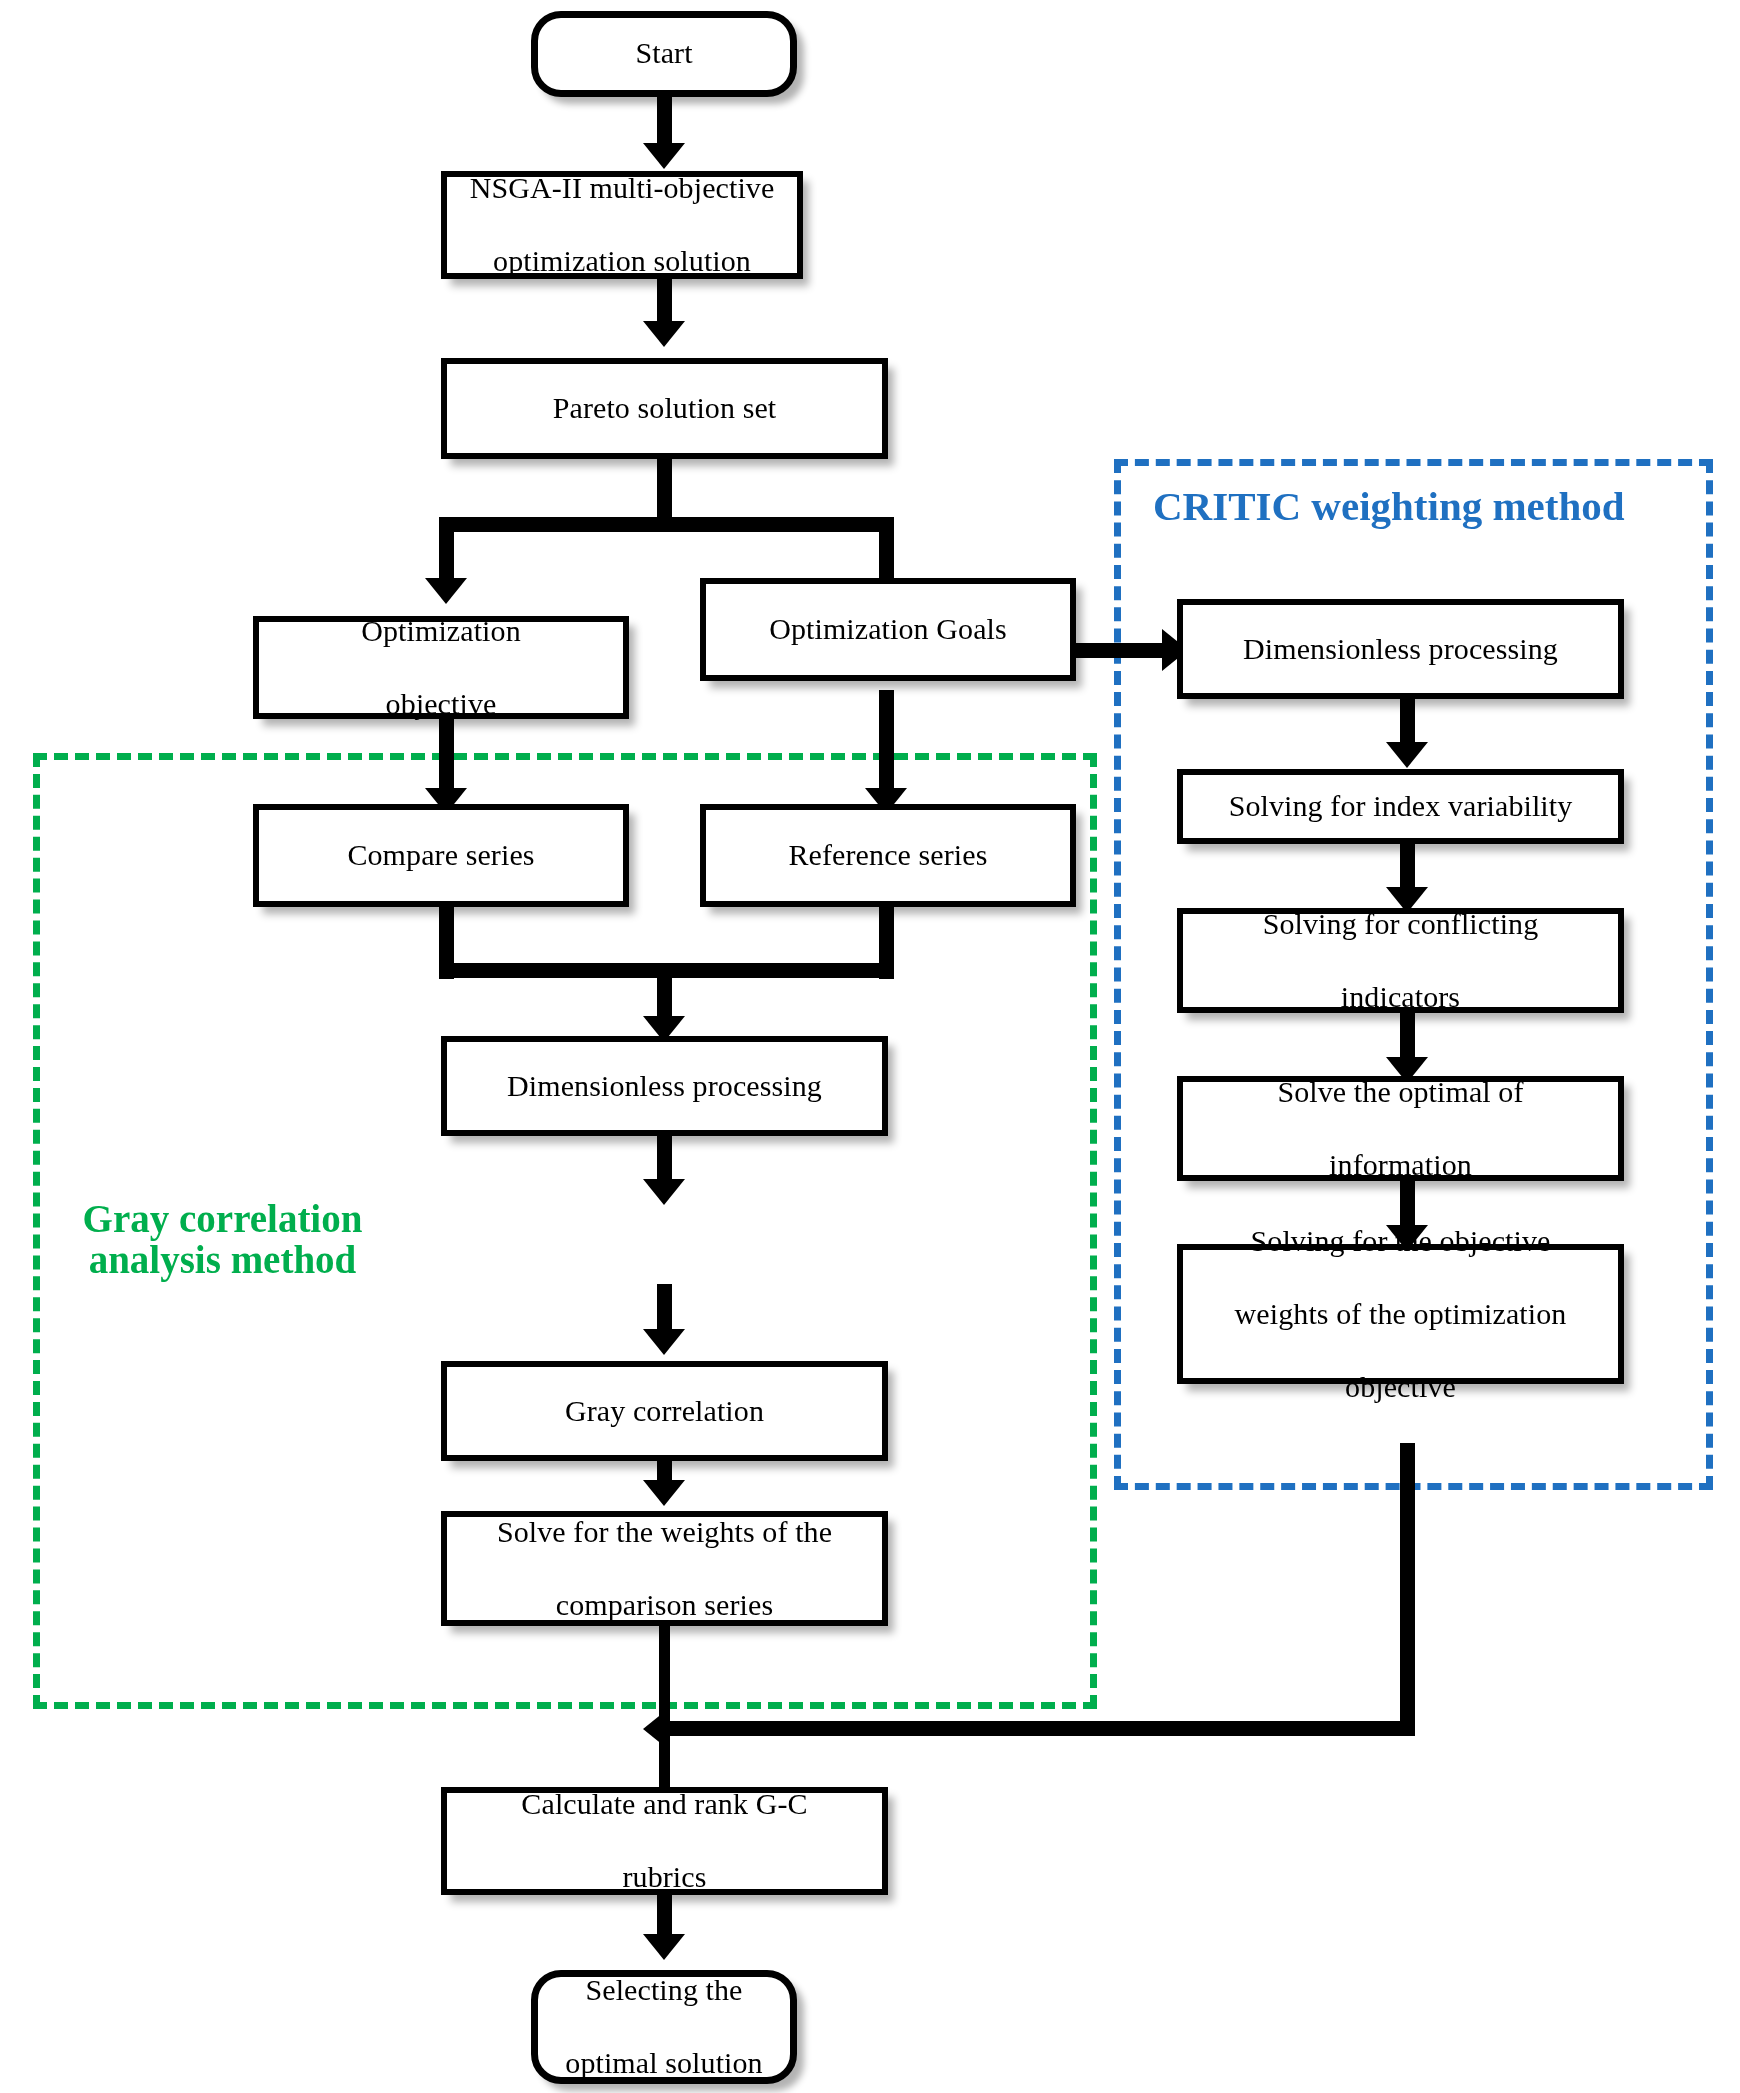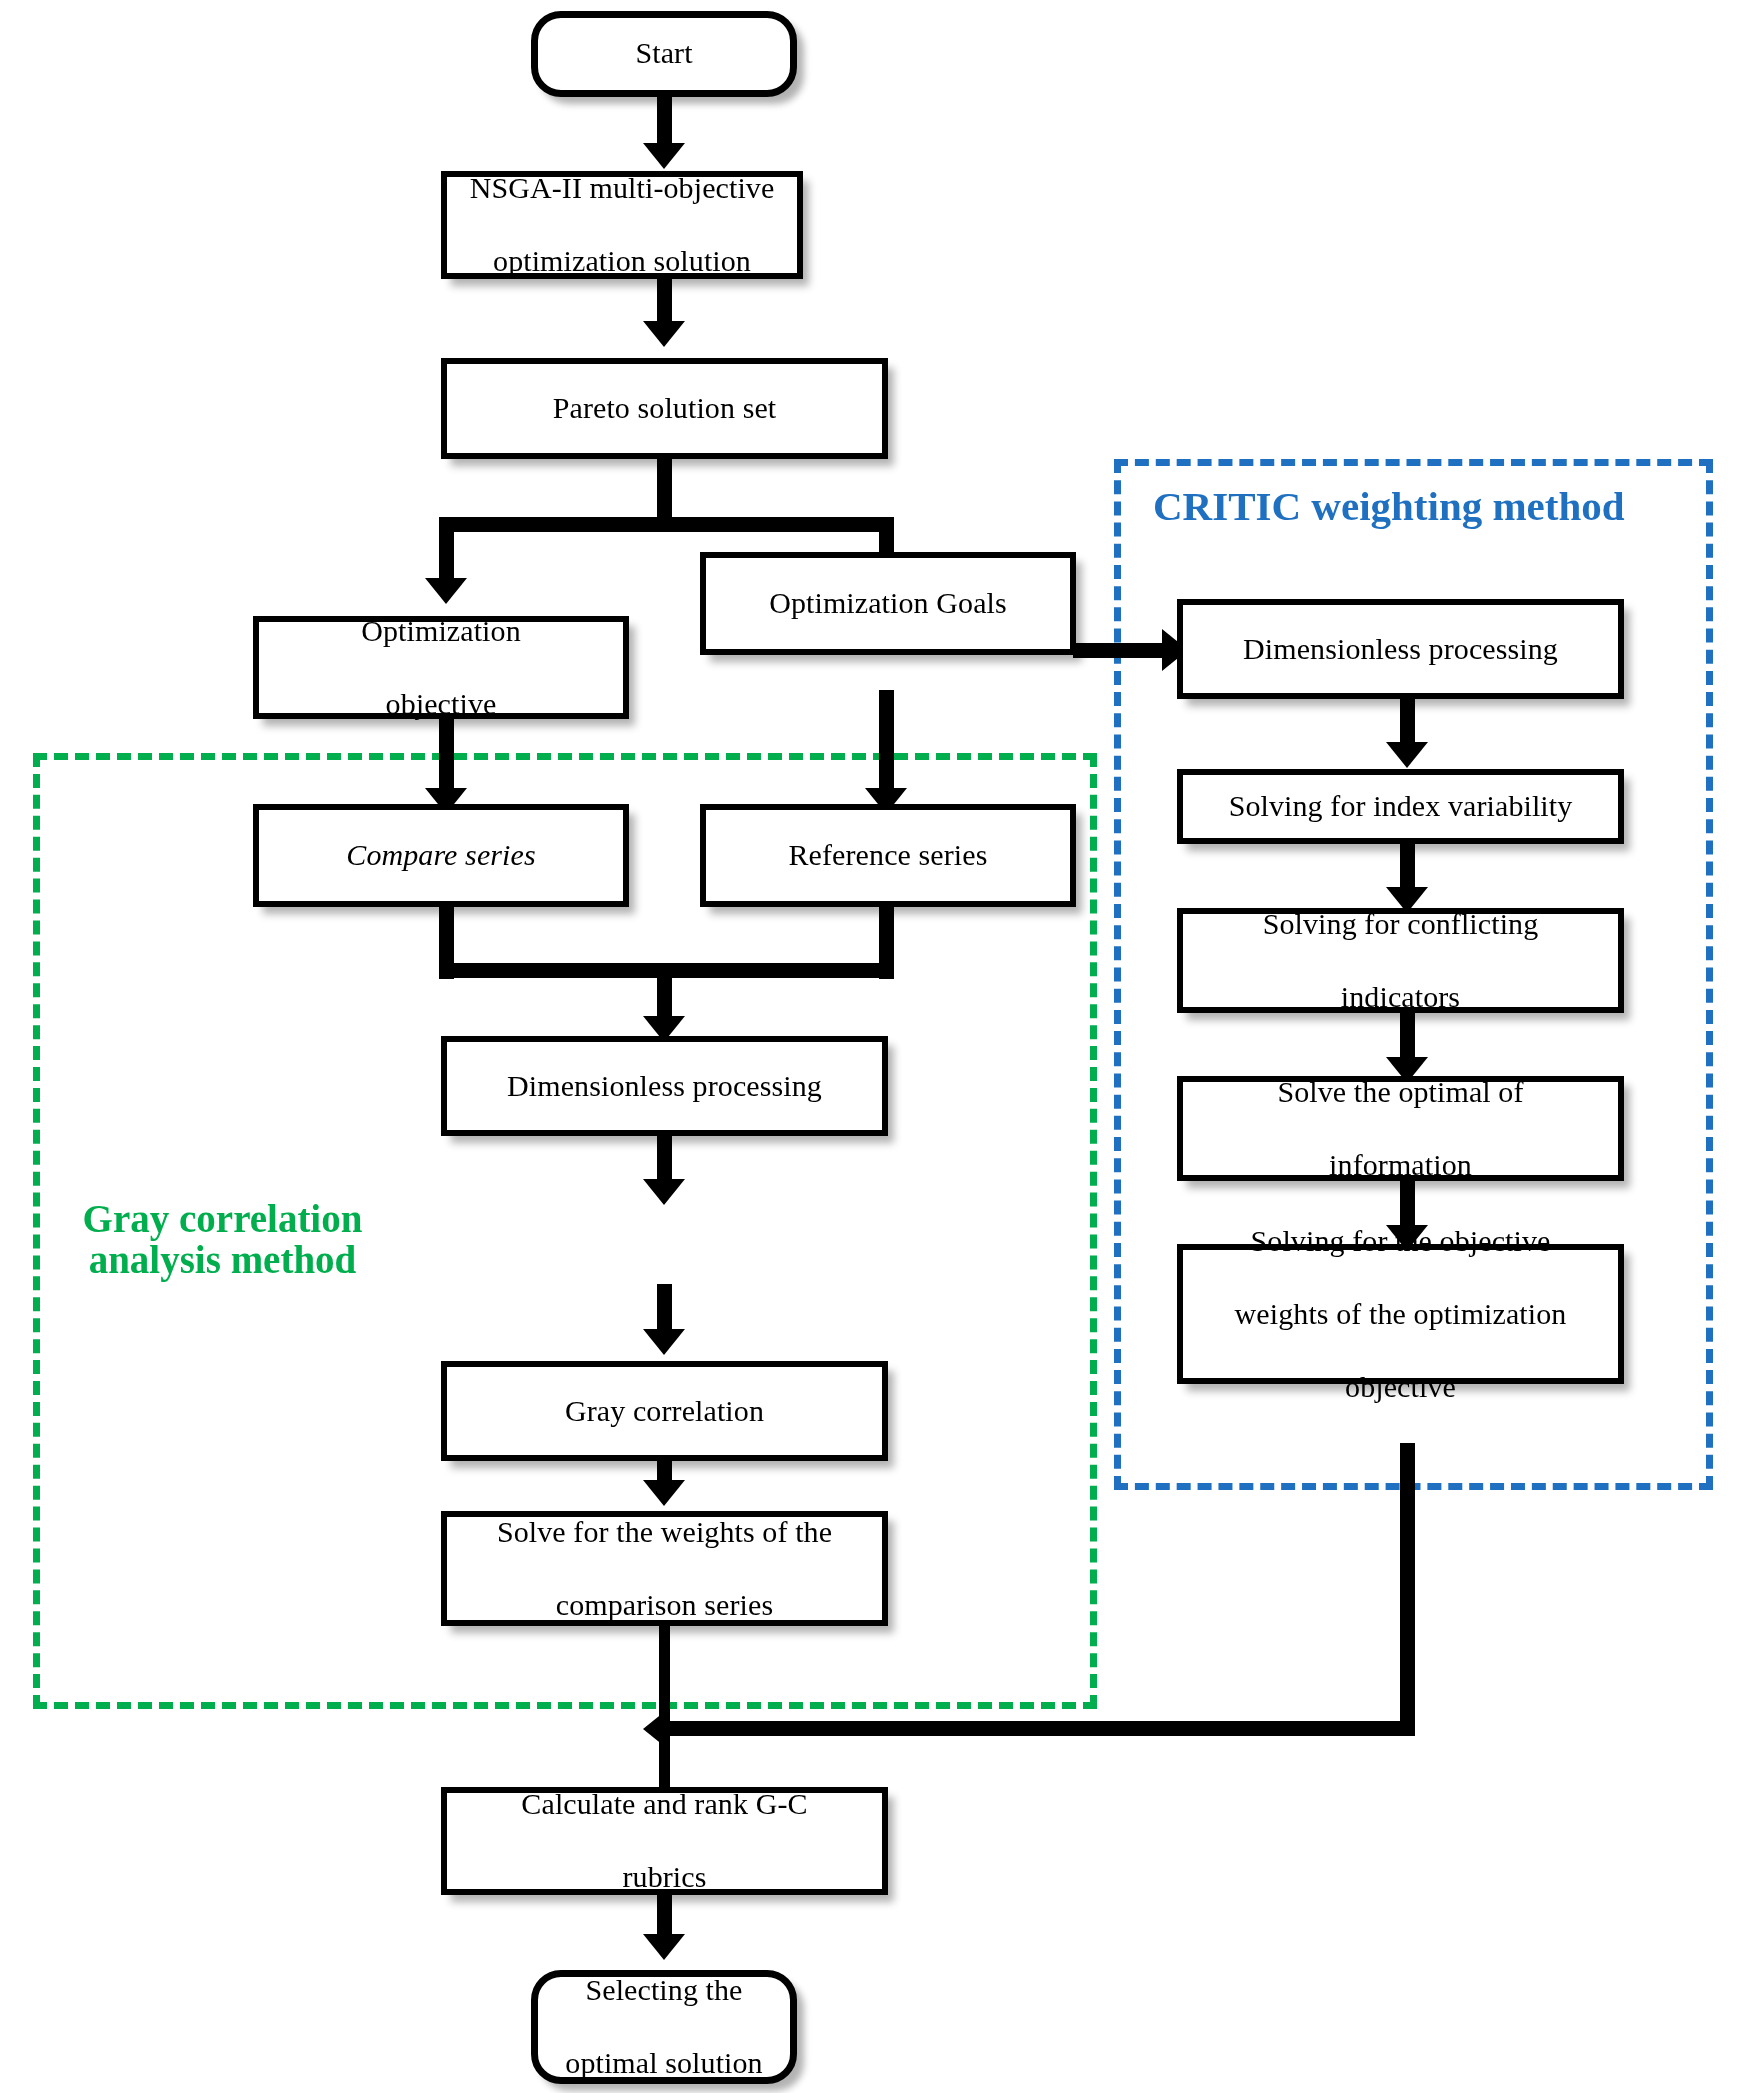--- a/index.html
+++ b/index.html
@@ -125,25 +125,25 @@
     <span>Pareto solution set</span>
   </div>
 
   <div class="node" style="left:253px;top:616px;width:376px;height:103px;">
     <span>
       <span>Optimization</span><br>
       <span>objective</span>
     </span>
   </div>
 
-  <div class="node" style="left:700px;top:552px;width:376px;height:103px;">
+  <div class="node" style="left:700px;top:578px;width:376px;height:103px;">
     <span>Optimization Goals</span>
   </div>
 
-  <div class="node" style="left:253px;top:804px;width:376px;height:103px;font-style:italic;">
+  <div class="node" style="left:253px;top:804px;width:376px;height:103px;">
     <span>Compare series</span>
   </div>
 
   <div class="node" style="left:700px;top:804px;width:376px;height:103px;">
     <span>Reference series</span>
   </div>
 
   <div class="node" style="left:441px;top:1036px;width:447px;height:100px;">
     <span>Dimensionless processing</span>
   </div>

